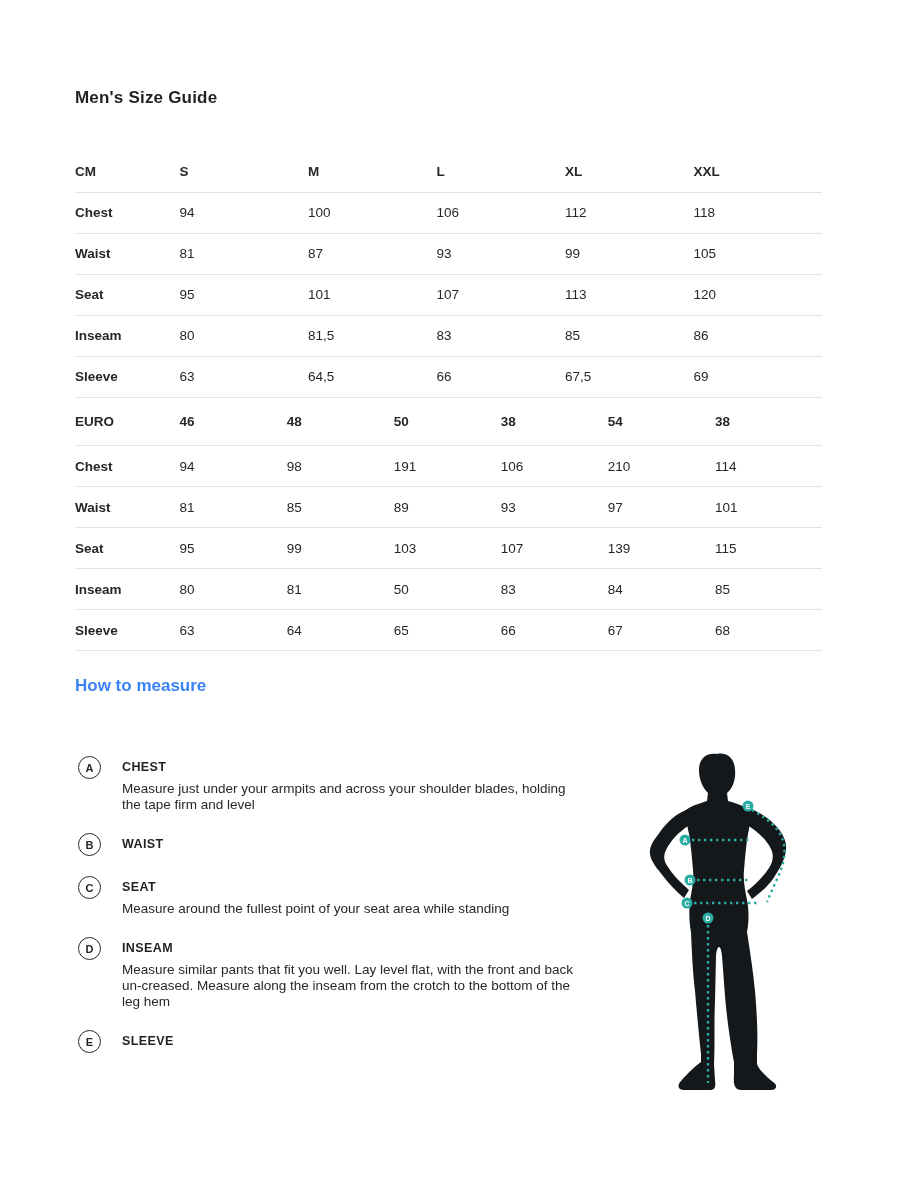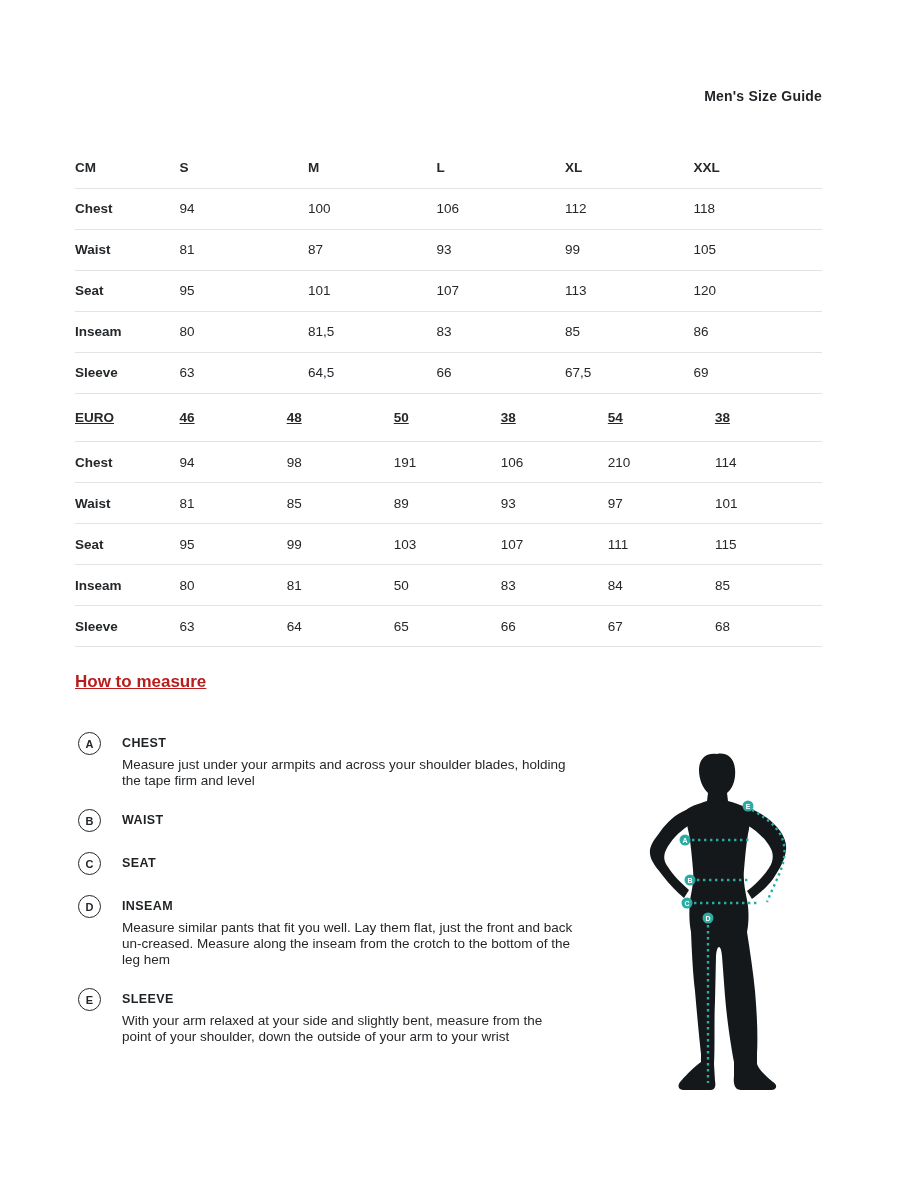--- a/index.html
+++ b/index.html
@@ -2,33 +2,33 @@
 <html><head>
 <meta charset="utf-8">
 <style>
   * { margin:0; padding:0; box-sizing:border-box; }
   html,body { background:#ffffff; }
   body {
     width:900px; height:1200px; position:relative; overflow:hidden;
     font-family:"Liberation Sans", sans-serif; color:#25282b;
   }
   .page { padding:88px 78px 0 75px; }
-  .page-title { font-size:14px; font-weight:bold; color:#1f2225; letter-spacing:.2px; margin-bottom:44px;text-align:right; }
+  .page-title { font-size:17px; font-weight:bold; color:#1f2225; letter-spacing:.2px; margin-bottom:44px; }
 
   table.size-table { width:100%; border-collapse:collapse; table-layout:fixed; }
   .size-table th, .size-table td {
     text-align:left; font-size:13.5px; padding:0;
     border-bottom:1px solid #e3e3e3; vertical-align:middle; color:#25282b;
   }
   .size-table thead th { font-weight:bold; height:40px; }
-  .size-table.euro thead th { height:48px;text-decoration:underline; }
+  .size-table.euro thead th { height:48px; }
   .size-table tbody td { height:41px; font-weight:normal; }
   .size-table tbody td.row-label { font-weight:bold; }
 
-  .section-title { font-size:17px; font-weight:bold; color:#b91c1c; margin-top:25px; margin-bottom:40px;text-decoration:underline; }
+  .section-title { font-size:17px; font-weight:bold; color:#3b82f6; margin-top:25px; margin-bottom:60px; }
 
   .measure-list { width:520px; padding-left:3px; }
   .measure-item { display:flex; align-items:flex-start; margin-bottom:20px; }
   .badge {
     width:23px; height:23px; flex:0 0 23px; border:1.6px solid #23262a; border-radius:50%;
     display:flex; align-items:center; justify-content:center;
     font-size:11px; font-weight:bold; color:#23262a; margin-right:21px; margin-top:0;
   }
   .measure-title { font-size:12.5px; font-weight:bold; letter-spacing:.4px; line-height:23px; color:#1f2225; }
   .measure-desc { font-size:13.5px; line-height:16px; margin-top:2px; max-width:452px; color:#25282b; }
@@ -144,21 +144,21 @@
           <td>93</td>
           <td>97</td>
           <td>101</td>
         </tr>
         <tr>
           <td class="row-label">Seat</td>
           <td>95</td>
           <td>99</td>
           <td>103</td>
           <td>107</td>
-          <td>111</td>
+          <td>139</td>
           <td>115</td>
         </tr>
         <tr>
           <td class="row-label">Inseam</td>
           <td>80</td>
           <td>81</td>
           <td>50</td>
           <td>83</td>
           <td>84</td>
           <td>85</td>
@@ -188,34 +188,34 @@
       <div class="measure-item">
         <span class="badge">B</span>
         <div class="measure-body">
           <div class="measure-title">WAIST</div>
         </div>
       </div>
       <div class="measure-item">
         <span class="badge">C</span>
         <div class="measure-body">
           <div class="measure-title">SEAT</div>
+          <div class="measure-desc">Measure around the fullest point of your seat area while standing</div>
         </div>
       </div>
       <div class="measure-item">
         <span class="badge">D</span>
         <div class="measure-body">
           <div class="measure-title">INSEAM</div>
-          <div class="measure-desc">Measure similar pants that fit you well. Lay them flat, just the front and back un-creased. Measure along the inseam from the crotch to the bottom of the leg hem</div>
+          <div class="measure-desc">Measure similar pants that fit you well. Lay level flat, with the front and back un-creased. Measure along the inseam from the crotch to the bottom of the leg hem</div>
         </div>
       </div>
       <div class="measure-item">
         <span class="badge">E</span>
         <div class="measure-body">
           <div class="measure-title">SLEEVE</div>
-          <div class="measure-desc">With your arm relaxed at your side and slightly bent, measure from the point of your shoulder, down the outside of your arm to your wrist</div>
         </div>
       </div>
     </div>
 
 </div>
 
 <div class="figure-wrap">
   <svg width="170" height="360" viewBox="0 0 170 360">
 
     <g fill="#15181a">

